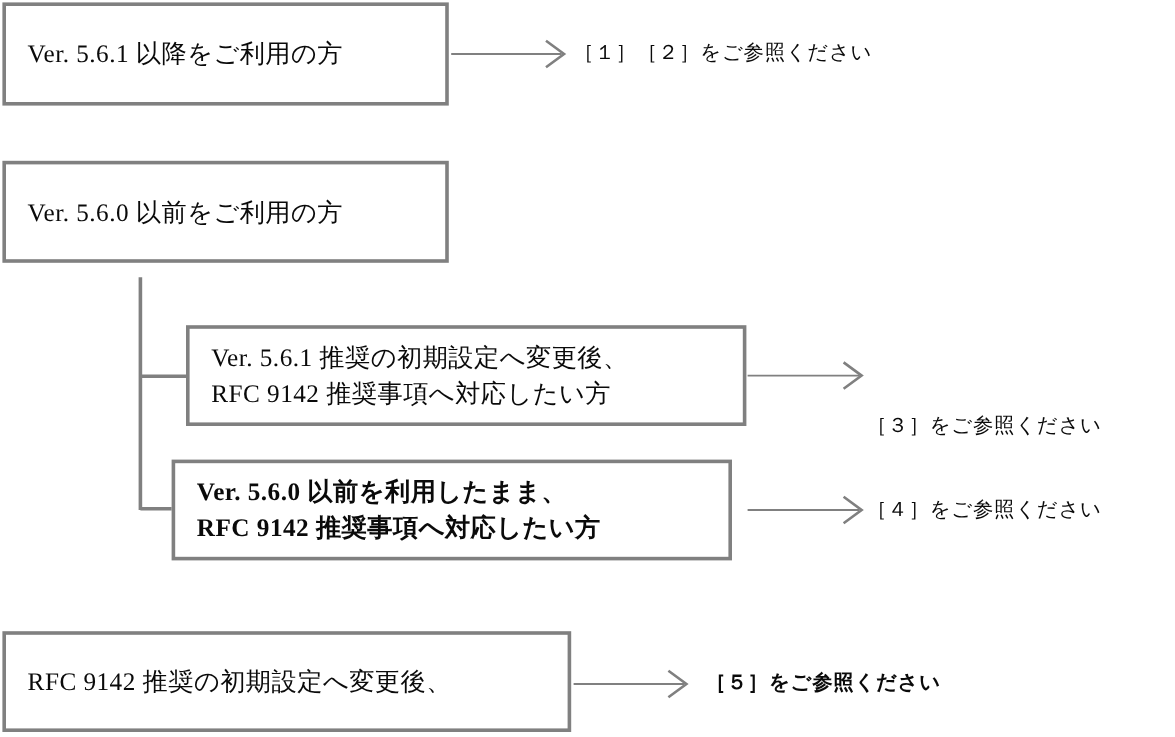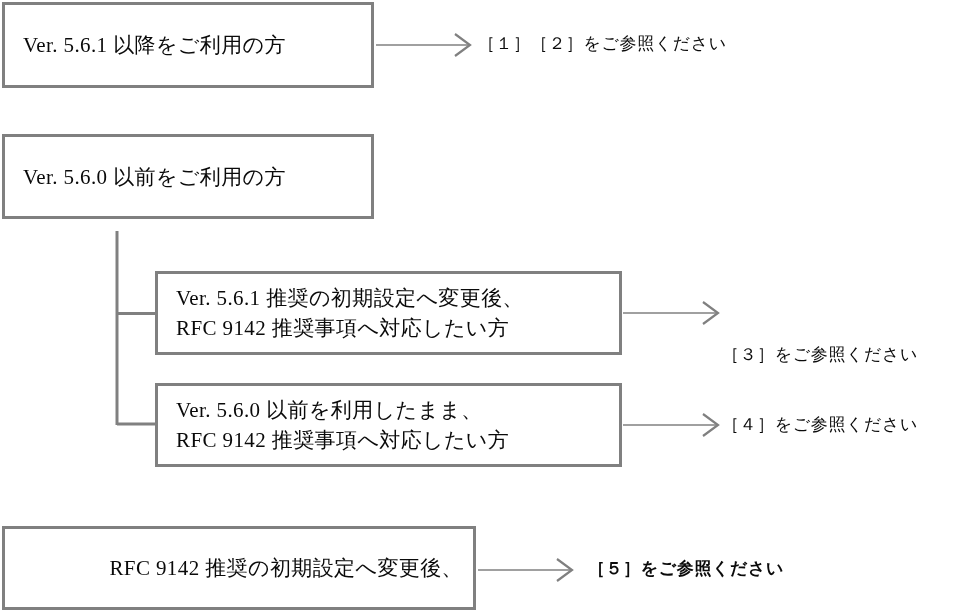--- a/index.html
+++ b/index.html
@@ -117,26 +117,26 @@
 
   <div class="box single" id="box-1" style="left: 2px; top: 134px; width: 372px; height: 85px;">
     <span class="line">Ver. 5.6.0 以前をご利用の方</span>
   </div>
 
   <div class="box" id="box-2" style="left: 155px; top: 271px; width: 467px; height: 84px;">
     <span class="line">Ver. 5.6.1 推奨の初期設定へ変更後、</span>
     <span class="line">RFC 9142 推奨事項へ対応したい方</span>
   </div>
 
-  <div class="box" id="box-3" style="left: 155px; top: 383px; width: 467px; height: 84px;">
+  <div class="box" id="box-3" style="left: 143px; top: 383px; width: 467px; height: 84px; font-weight: bold;">
     <span class="line">Ver. 5.6.0 以前を利用したまま、</span>
     <span class="line">RFC 9142 推奨事項へ対応したい方</span>
   </div>
 
-  <div class="box" id="box-4" style="left: 2px; top: 526px; width: 474px; height: 84px; align-items: flex-end;">
+  <div class="box" id="box-4" style="left: 2px; top: 526px; width: 474px; height: 84px;">
     <span class="line">RFC 9142 推奨の初期設定へ変更後、</span>
   </div>
 
   <div class="ref-label" id="ref-0" style="left: 478px; top: 30px;">［１］［２］をご参照ください</div>
   <div class="ref-label" id="ref-1" style="left: 722px; top: 299px; margin-top: 42px;">［３］をご参照ください</div>
   <div class="ref-label" id="ref-2" style="left: 722px; top: 411px;">［４］をご参照ください</div>
   <div class="ref-label" id="ref-3" style="left: 588px; top: 555px; font-weight: bold;">［５］をご参照ください</div>
 
 </div>
 

